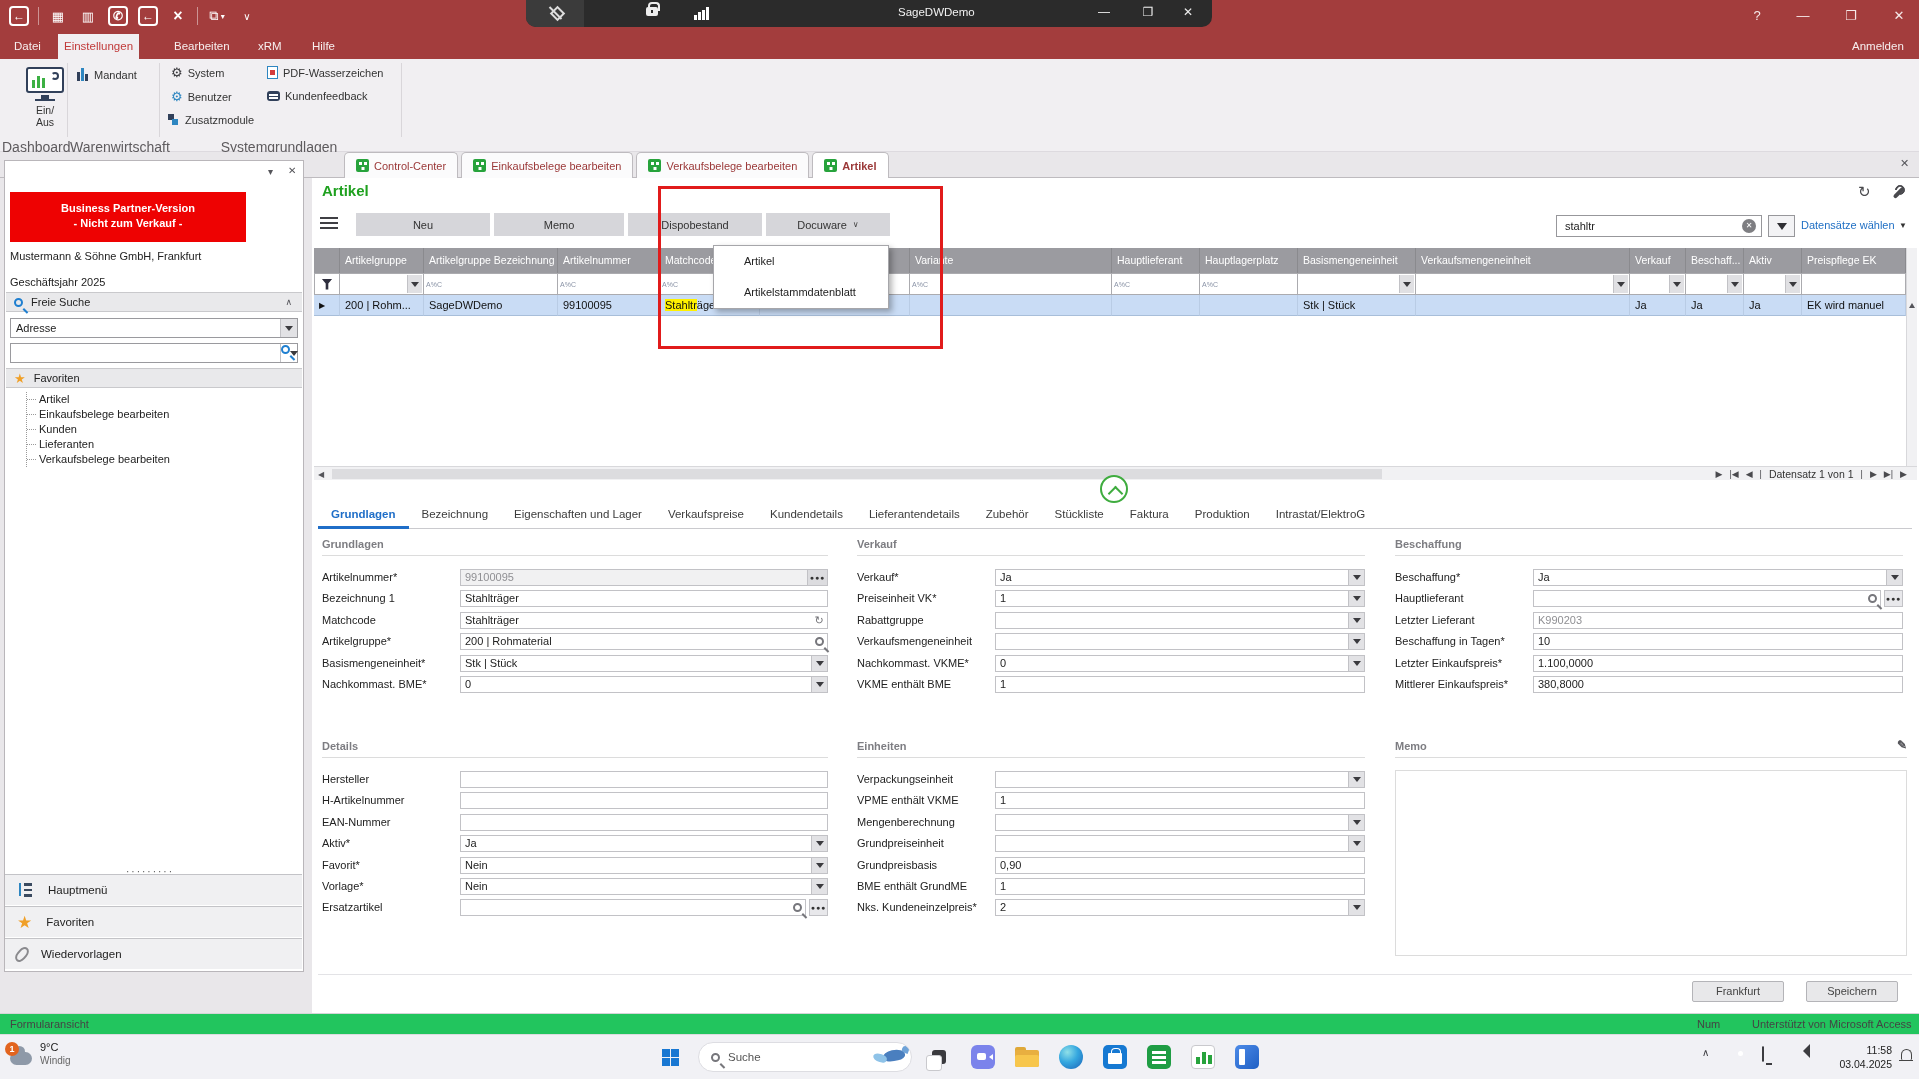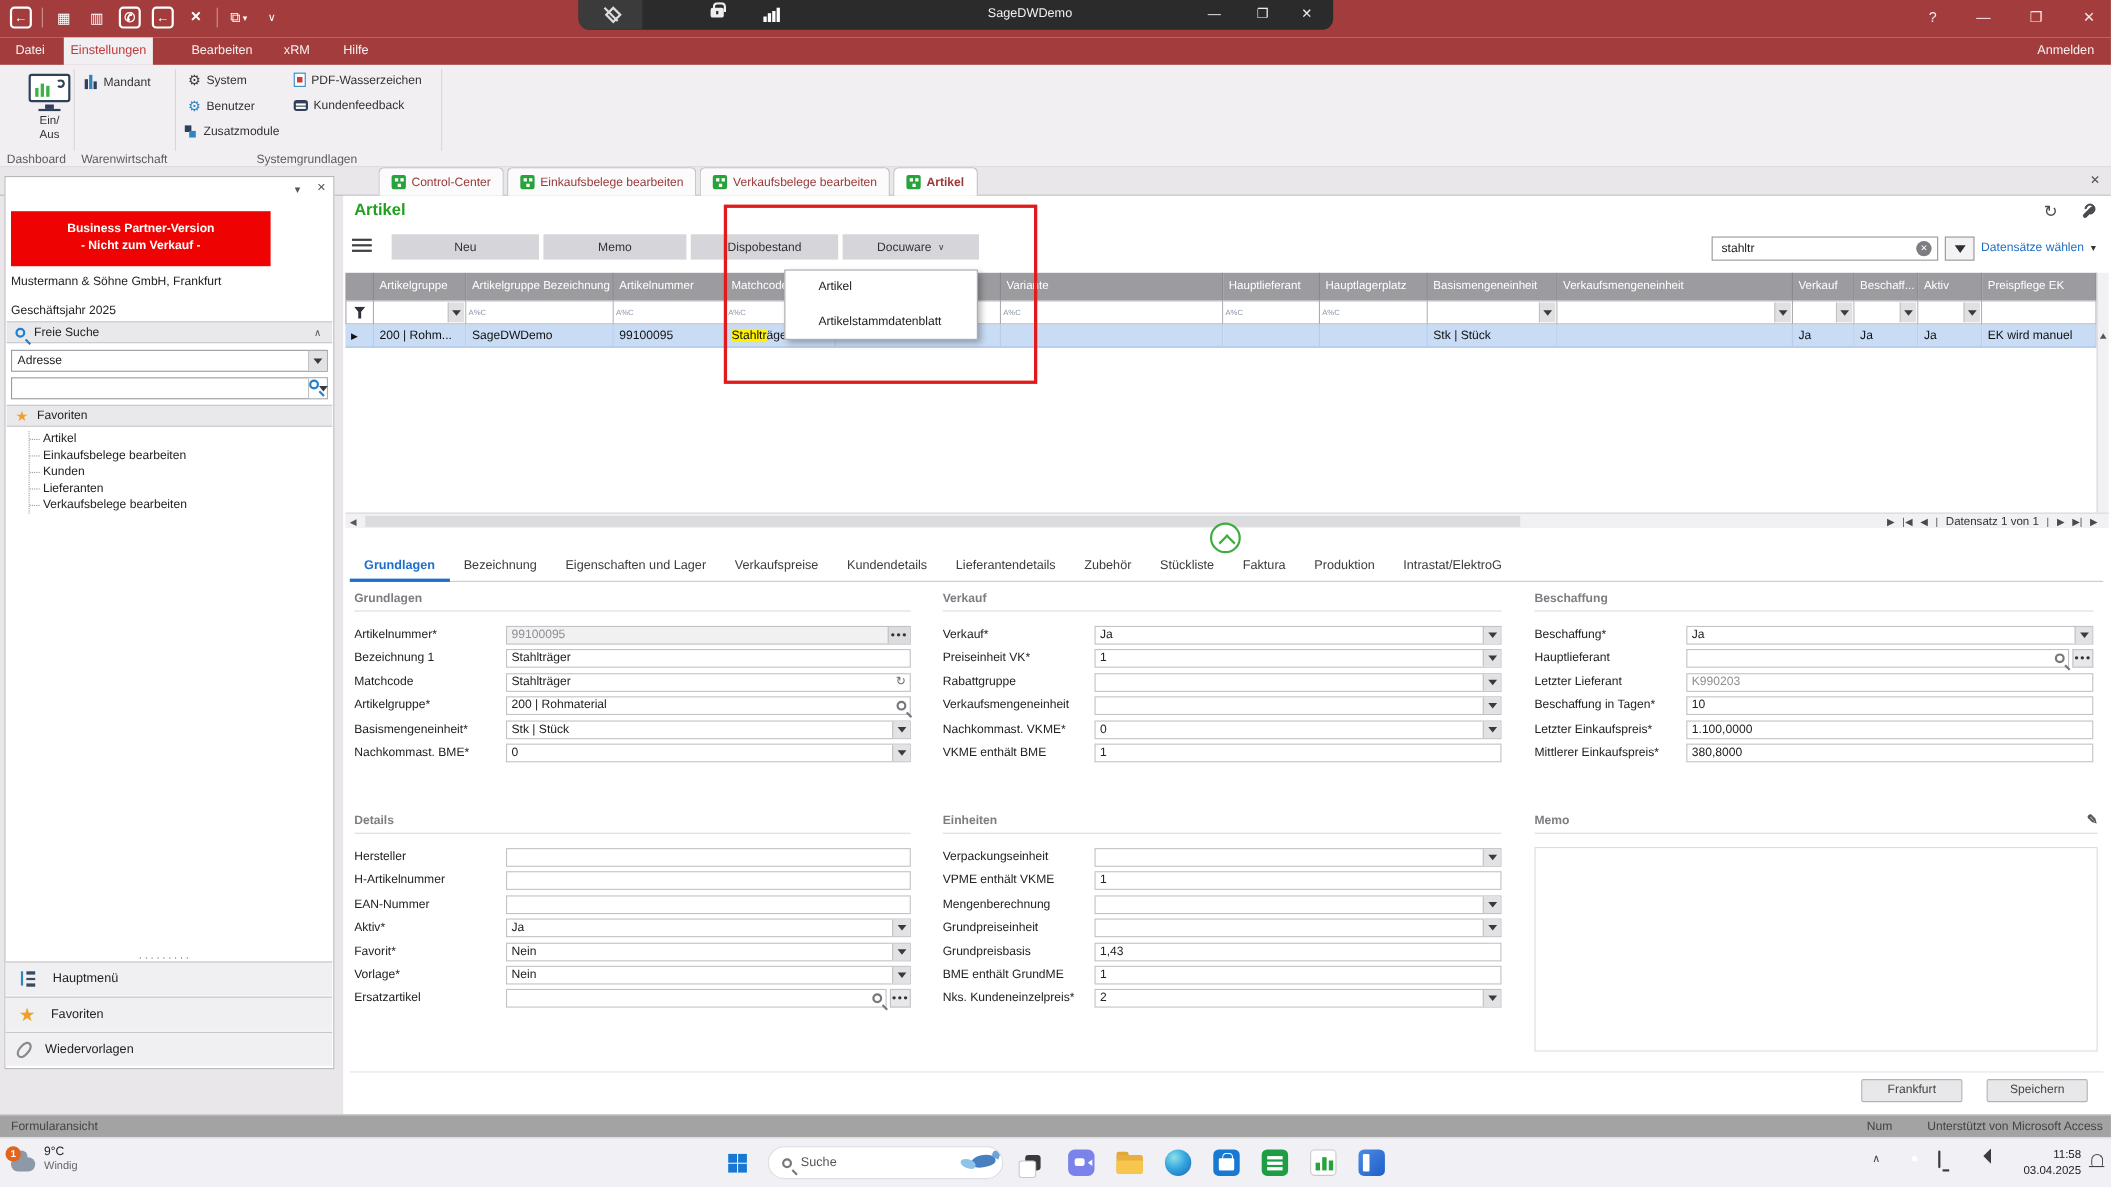--- a/index.html
+++ b/index.html
@@ -25,21 +25,21 @@
 .remtitle{position:absolute;left:372px;top:6px;font-size:11.5px;color:#F2F2F2}
 .rembtn{position:absolute;top:5px;color:#EEE;font-size:12px;width:26px;text-align:center}
 .ttl-btn{position:absolute;top:8px;color:#F6EAEA;font-size:13px;width:30px;text-align:center}
 
 #menubar{position:absolute;left:0;top:34px;width:1919px;height:25px;background:#A33D3D}
 .mitem{position:absolute;top:0;height:25px;line-height:25px;text-align:center;color:#F7EFEF;font-size:11.5px;padding:0 6px}
 .mitem.active{background:#F1EFF2;color:#C13A3A}
 
 #ribbon{position:absolute;left:0;top:59px;width:1919px;height:93px;background:#F1EFF2;border-bottom:1px solid #DDDADF}
 .rsep{position:absolute;top:4px;width:1px;height:74px;background:#D9D6DA}
-.rgl{position:absolute;top:80px;font-size:11px;color:#5E5B5E;text-align:center}
+.rgl{position:absolute;top:80px;font-size:14px;color:#5E5B5E;text-align:center}
 .ritem{position:absolute;display:flex;align-items:center;gap:5px;font-size:11px;color:#333}
 .monitor{position:absolute;left:12px;top:5px;width:38px;height:26px;border:2px solid #31405A;border-radius:3px;background:#fff}
 .monitor i{position:absolute;bottom:3px;width:3px;background:#3CB043}
 .monitor b{position:absolute;right:3px;top:3px;width:8px;height:8px;border:2px solid #31405A;border-radius:50%;border-left-color:transparent}
 .monstand{position:absolute;left:27px;top:33px;width:8px;height:4px;background:#31405A}
 .monbase{position:absolute;left:21px;top:37px;width:20px;height:2px;background:#31405A}
 .einlbl{position:absolute;left:0;width:62px;text-align:center;font-size:10.5px;color:#333}
 .ico-bars{width:13px;height:13px;position:relative}
 .ico-bars i{position:absolute;bottom:0;width:3px}
 .gear{font-size:13px;line-height:13px}
@@ -152,21 +152,21 @@
 .sec-memo{left:1395px;top:740px;width:512px}
 .pencil{position:absolute;right:0;top:-2px;color:#55555A;font-size:12px}
 #memo-box{width:512px;height:186px;border:1px solid #DCDCDC;background:#fff;margin-top:-1px}
 #form-hr{position:absolute;left:318px;top:974px;width:1594px;height:1px;background:#E3E3E6}
 .foot-btn{position:absolute;top:981px;width:92px;height:21px;background:#E8E8EA;border:1px solid #B4B4B8;border-radius:2px;font-size:11px;color:#444;text-align:center;line-height:19px}
 
 #ctxmenu{position:absolute;left:713px;top:245px;width:176px;background:#fff;border:1px solid #A6A6AA;box-shadow:3px 3px 6px rgba(0,0,0,.3);z-index:80}
 #ctxmenu .mi{height:31px;line-height:31px;padding-left:30px;font-size:11px;color:#222;white-space:nowrap}
 #redrect{position:absolute;left:658px;top:186px;width:285px;height:163px;border:3px solid #E11B1B;z-index:90;pointer-events:none}
 
-#statusbar{position:absolute;left:0;top:1013px;width:1919px;height:21px;background:#a3a3a3;border-top:1px solid #D5D5D8;color:#444}
+#statusbar{position:absolute;left:0;top:1013px;width:1919px;height:21px;background:#22c55e;border-top:1px solid #D5D5D8;color:#444}
 #statusbar span{position:absolute;top:4px}
 
 #taskbar{position:absolute;left:0;top:1034px;width:1919px;height:45px;background:#F1F1F5;border-top:1px solid #DCDCDF}
 #weather{position:absolute;left:10px;top:6px;display:flex;align-items:center;gap:8px}
 .cloud{width:22px;height:13px;background:#8E99A8;border-radius:8px;position:relative;margin-top:8px}
 .cloud::before{content:"";position:absolute;left:4px;top:-6px;width:11px;height:11px;background:#8E99A8;border-radius:50%}
 .badge1{position:absolute;left:-5px;top:-10px;width:14px;height:14px;background:#E2641E;border-radius:50%;color:#fff;font-size:9px;font-weight:bold;text-align:center;line-height:14px}
 #weather .wtxt{line-height:13px}
 #weather .wtemp{font-size:11px;color:#222}
 #weather .wdesc{font-size:10px;color:#666}
@@ -797,21 +797,21 @@
           <span class="fbox">
             <span class="fval"></span>
             <span class="fdd"></span>
           </span>
         </span>
       </div>
       <div class="frow">
         <span class="flabel">Grundpreisbasis</span>
         <span class="fctrl">
           <span class="fbox">
-            <span class="fval">1,43</span>
+            <span class="fval">0,90</span>
           </span>
         </span>
       </div>
       <div class="frow">
         <span class="flabel">BME enthält GrundME</span>
         <span class="fctrl">
           <span class="fbox">
             <span class="fval">1</span>
           </span>
         </span>

